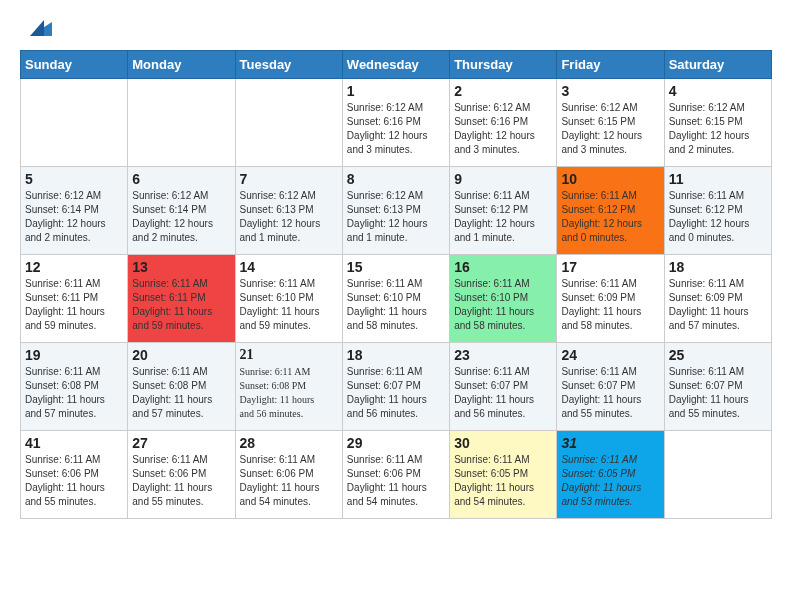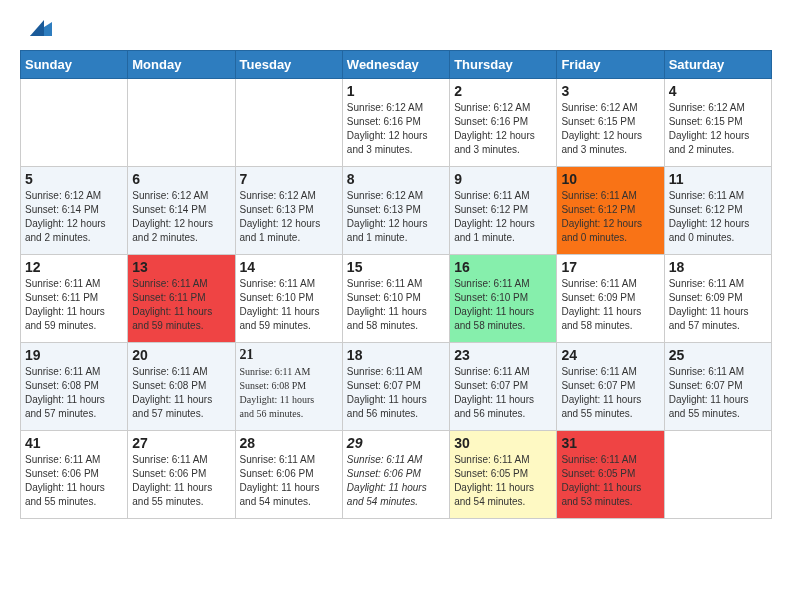--- a/index.html
+++ b/index.html
@@ -338,35 +338,35 @@
 Daylight: 11 hours
 and 55 minutes.</div>
           </td>
           <td style="background: rgb(255, 255, 255);">
             <span class="day-number">28</span>
             <div class="day-info" style="white-space: pre-line;">Sunrise: 6:11 AM
 Sunset: 6:06 PM
 Daylight: 11 hours
 and 54 minutes.</div>
           </td>
-          <td style="background: rgb(255, 255, 255); font-style: italic;">
+          <td style="background: rgb(255, 255, 255);">
             <span class="day-number">29</span>
             <div class="day-info" style="white-space: pre-line;">Sunrise: 6:11 AM
 Sunset: 6:06 PM
 Daylight: 11 hours
 and 54 minutes.</div>
           </td>
           <td style="background: #fef9c3;">
             <span class="day-number">30</span>
             <div class="day-info" style="white-space: pre-line;">Sunrise: 6:11 AM
 Sunset: 6:05 PM
 Daylight: 11 hours
 and 54 minutes.</div>
           </td>
-          <td style="background: #ef4444;">
+          <td style="background: #0ea5e9; font-style: italic;">
             <span class="day-number">31</span>
             <div class="day-info" style="white-space: pre-line;">Sunrise: 6:11 AM
 Sunset: 6:05 PM
 Daylight: 11 hours
 and 53 minutes.</div>
           </td>
           <td class="empty-cell"></td>
         </tr>
       </tbody>
   </table>

